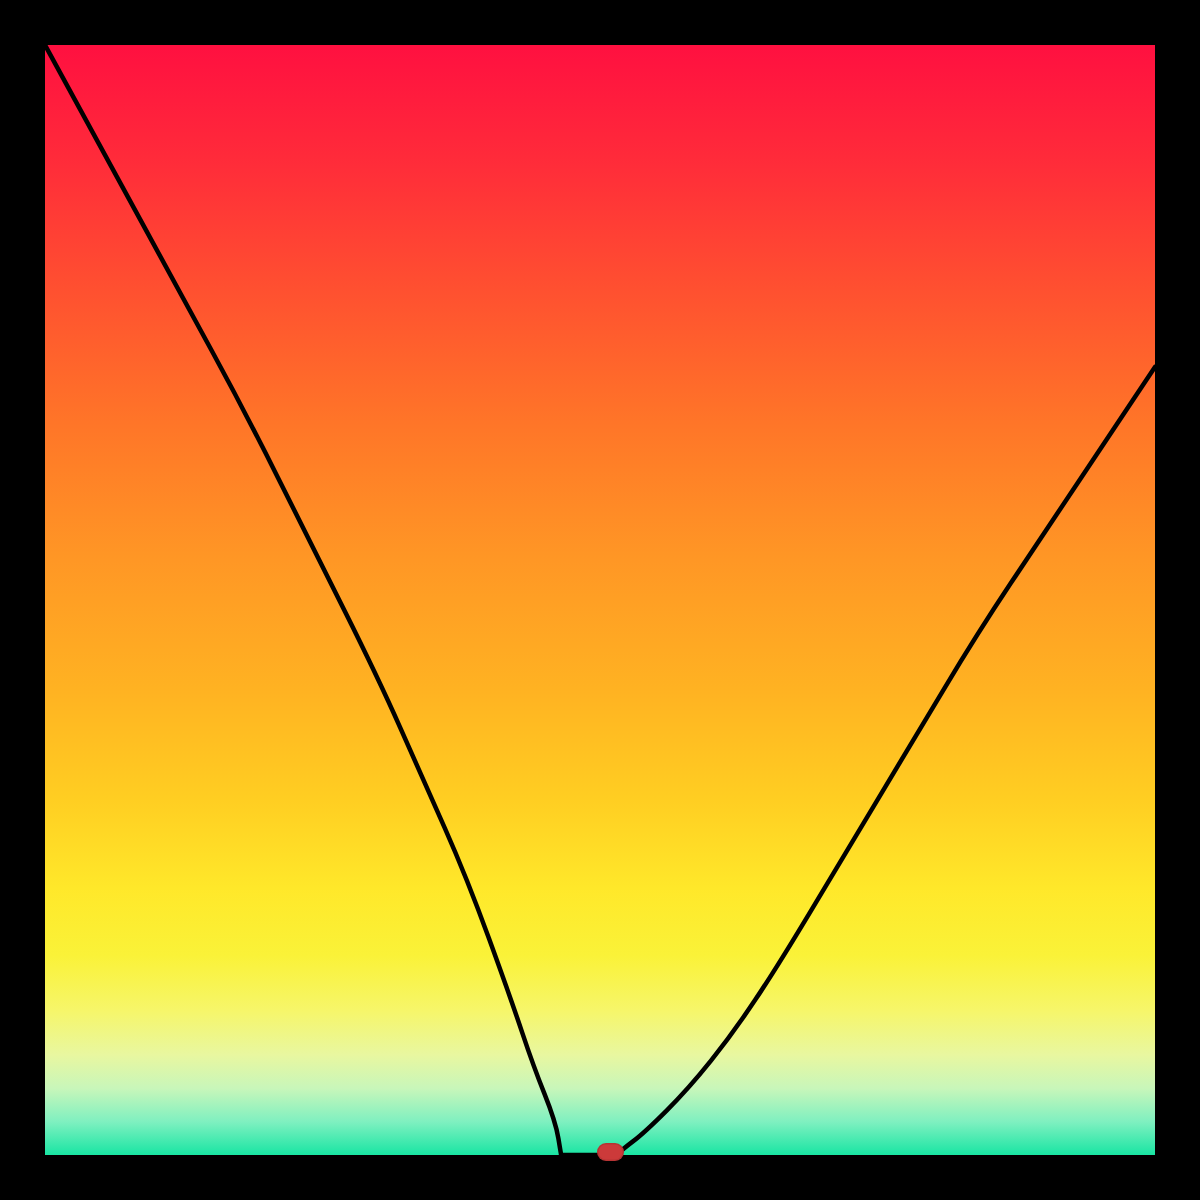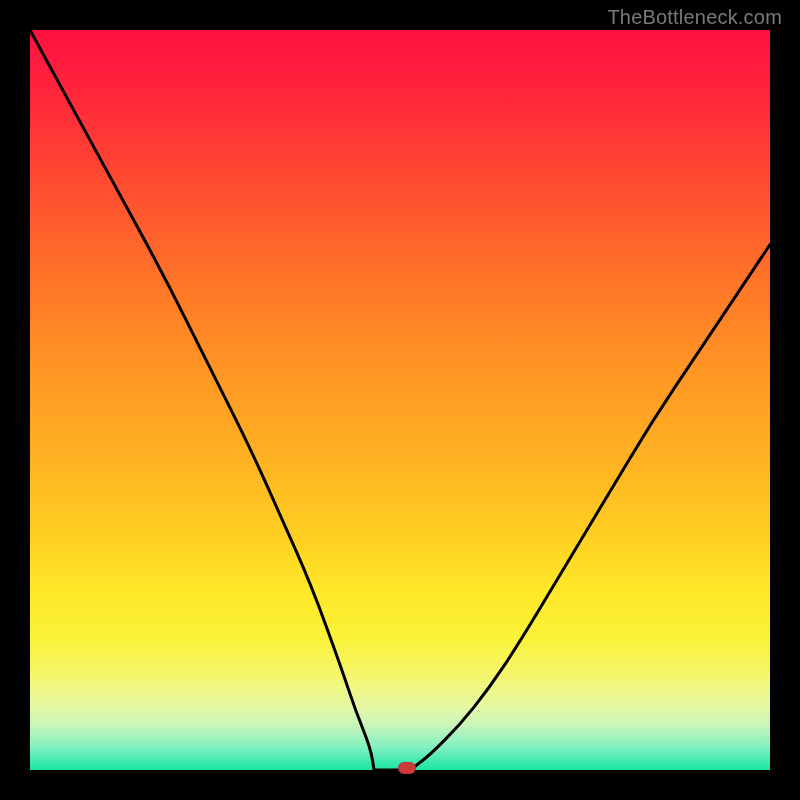--- a/index.html
+++ b/index.html
@@ -63,21 +63,20 @@
     height: 12px;
     border-radius: 6px / 6px;
     background: #cc3a3a;
     box-shadow: 0 0 0 1px rgba(0,0,0,0.1) inset;
   }
 </style>
 </head>
 <body>
 
 <div class="stage">
-  <div class="watermark">TheBottleneck.com</div>
   <div class="plot">
     <svg class="curve" viewBox="0 0 740 740" preserveAspectRatio="none">
 
     <path d="M 0.00 0.00 Q 44.40 81.40 66.60 122.10 Q 88.80 162.80 111.00 203.50 Q 133.20 244.20 155.40 288.60 Q 177.60 333.00 199.80 377.40 Q 222.00 421.80 236.80 455.10 Q 251.60 488.40 266.40 521.70 Q 281.20 555.00 296.00 595.70 Q 310.80 636.40 318.20 658.60 Q 325.60 680.80 333.00 699.30 Q 340.40 717.80 342.25 728.90 L 344.10 740.00" fill="none" stroke="#000000" stroke-width="3" stroke-linecap="round" stroke-linejoin="round"></path>
         <path d="M 344.10 740.00 L 381.10 740.00" fill="none" stroke="#000000" stroke-width="3" stroke-linecap="round" stroke-linejoin="round"></path>
         <path d="M 381.10 740.00 Q 384.80 736.30 392.20 730.75 Q 399.60 725.20 414.40 710.40 Q 429.20 695.60 444.00 677.10 Q 458.80 658.60 473.60 636.40 Q 488.40 614.20 510.60 577.20 Q 532.80 540.20 555.00 503.20 Q 577.20 466.20 599.40 429.20 Q 621.60 392.20 643.80 358.90 Q 666.00 325.60 688.20 292.30 Q 710.40 259.00 725.20 236.80 L 740.00 214.60" fill="none" stroke="#000000" stroke-width="3" stroke-linecap="round" stroke-linejoin="round"></path>
       </svg>
     <div id="marker" class="marker" style="left: 368.4px; top: 732px; background: rgb(204, 58, 58);"></div>
   </div>
 </div>

